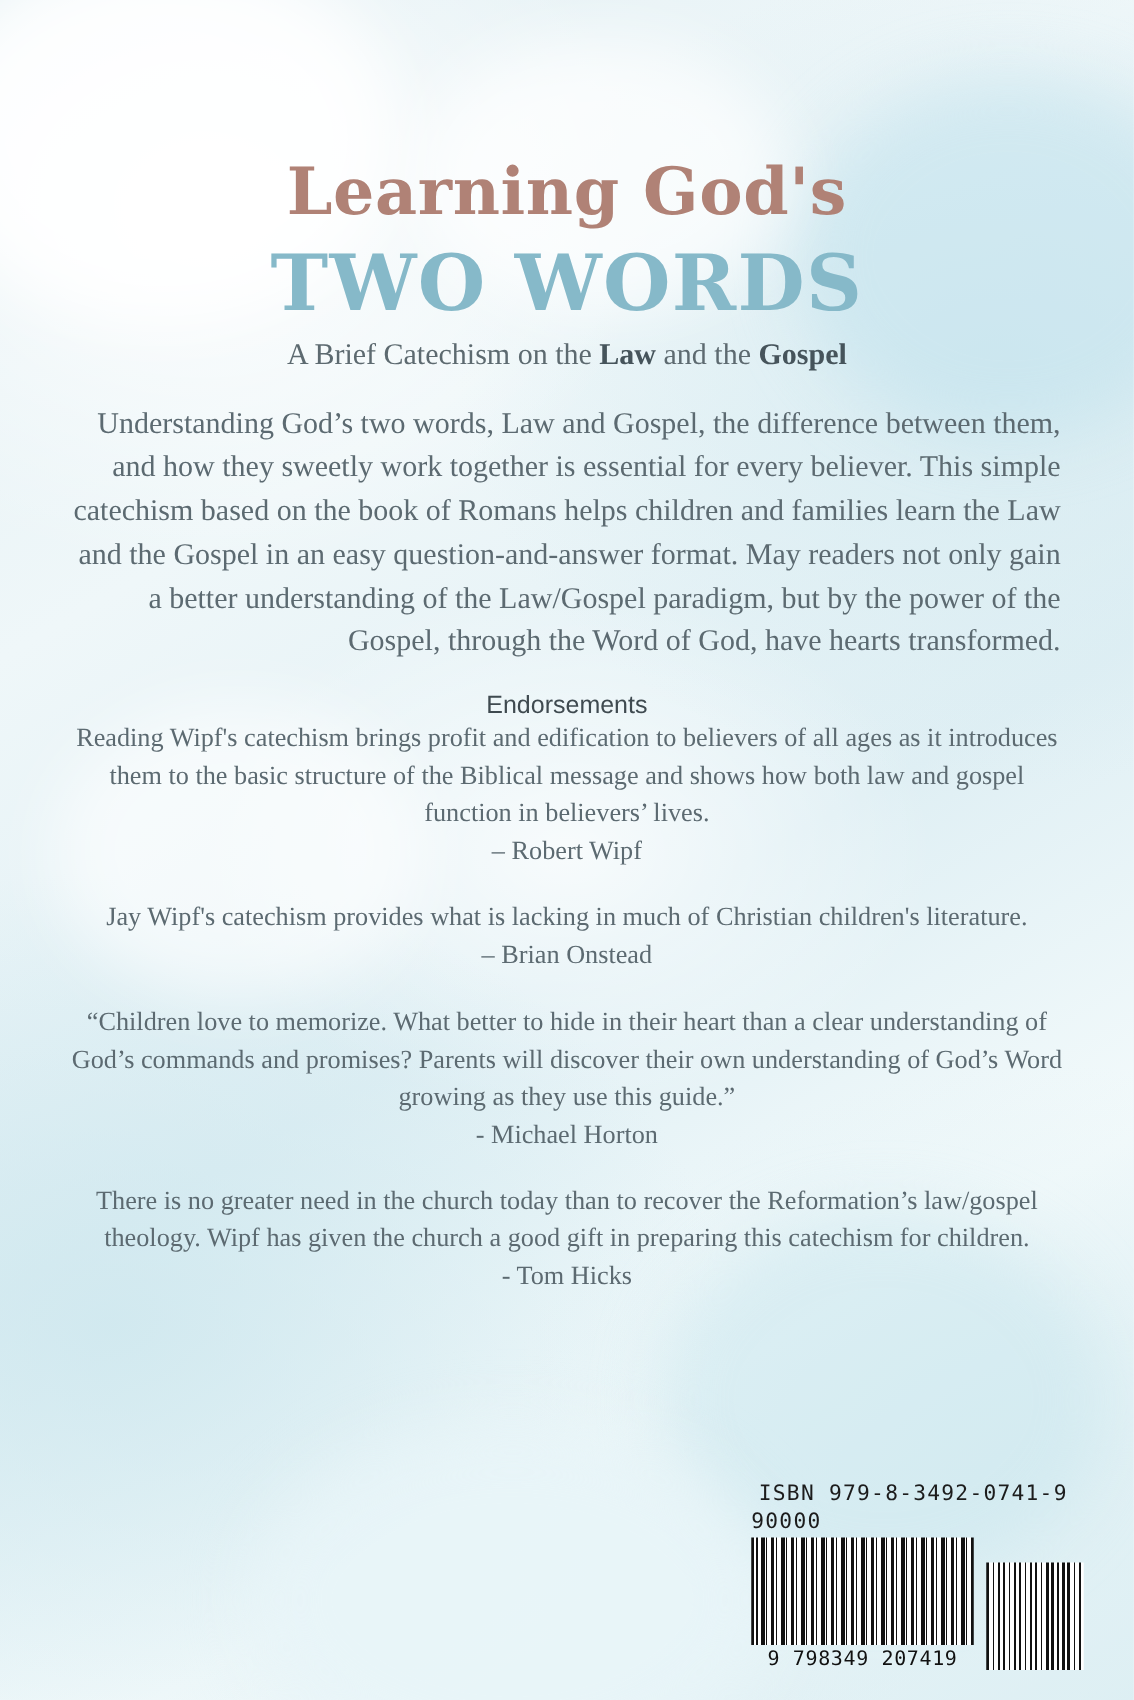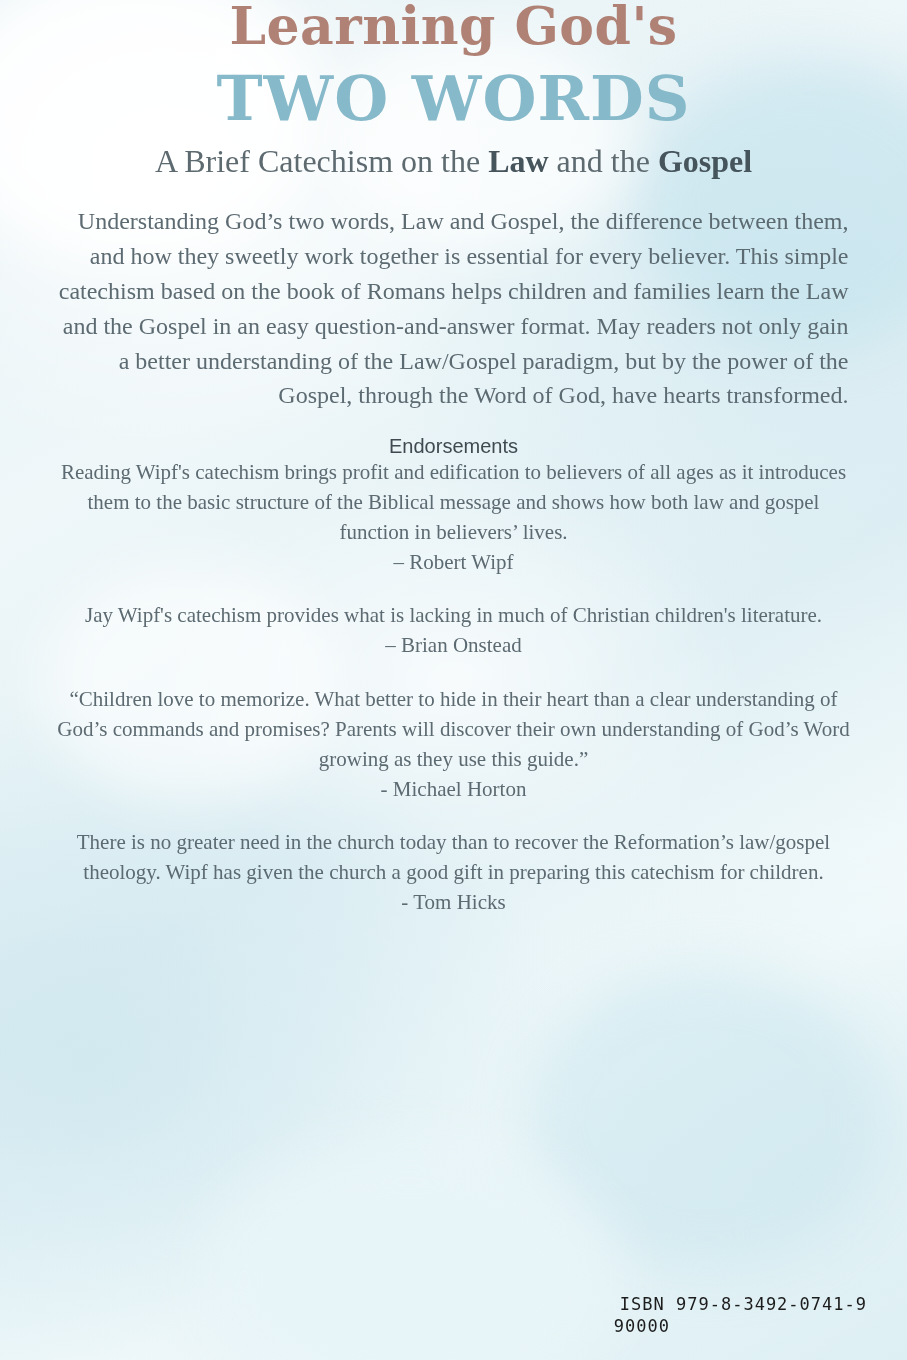--- a/index.html
+++ b/index.html
@@ -43,41 +43,42 @@
   .w6 { left: 330px;  top: 30px;   width: 300px; height: 220px; background: rgba(255,255,255,0.7); }
 
   .content {
     position: relative;
     z-index: 2;
     padding: 0 28px;
   }
 
   .title-block {
     text-align: center;
+    padding-top: 128px;
   }
   .title-line1 {
     font-family: "DejaVu Serif", serif;
     font-weight: bold;
     font-size: 52px;
     line-height: 1.0;
     color: #b08276;
     letter-spacing: 0.5px;
   }
   .title-line2 {
     font-family: "DejaVu Serif", serif;
     font-weight: bold;
     font-size: 62px;
     line-height: 1.12;
     color: #86b9c9;
     letter-spacing: 1px;
     margin-top: 12px;
   }
   .subtitle {
     font-family: "Liberation Serif", serif;
-    font-size: 32px;
+    font-size: 24px;
     color: #5d6a70;
     margin-top: 10px;
   }
   .subtitle b { font-weight: bold; color: #46545b; }
 
   .blurb {
     margin: 24px auto 0 auto;
     max-width: 790px;
     text-align: right;
     font-size: 24px;
@@ -206,15 +207,24 @@
     <div class="endorsement">
       <span>There is no greater need in the church today than to recover the Reformation’s law/gospel theology. Wipf has given the church a good gift in preparing this catechism for children.</span>
       <span class="attrib">- Tom Hicks</span>
     </div>
 
   </div>
 
   <div class="barcode-area">
     <div class="isbn-text">ISBN 979-8-3492-0741-9</div>
     <div class="isbn-sub">90000</div>
+    <div class="barcodes">
+      <div class="bc-main">
+        <div class="bars"></div>
+        <div class="bc-digits">9 798349 207419</div>
+      </div>
+      <div class="bc-addon">
+        <div class="bars"></div>
+      </div>
+    </div>
   </div>
 
 </div>
 
 </body></html>

